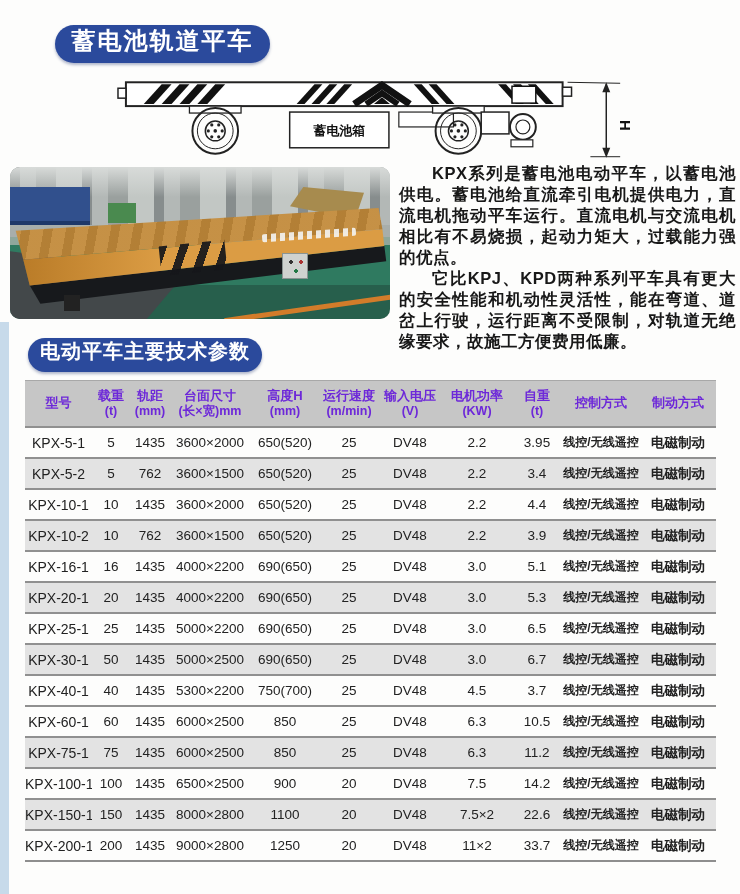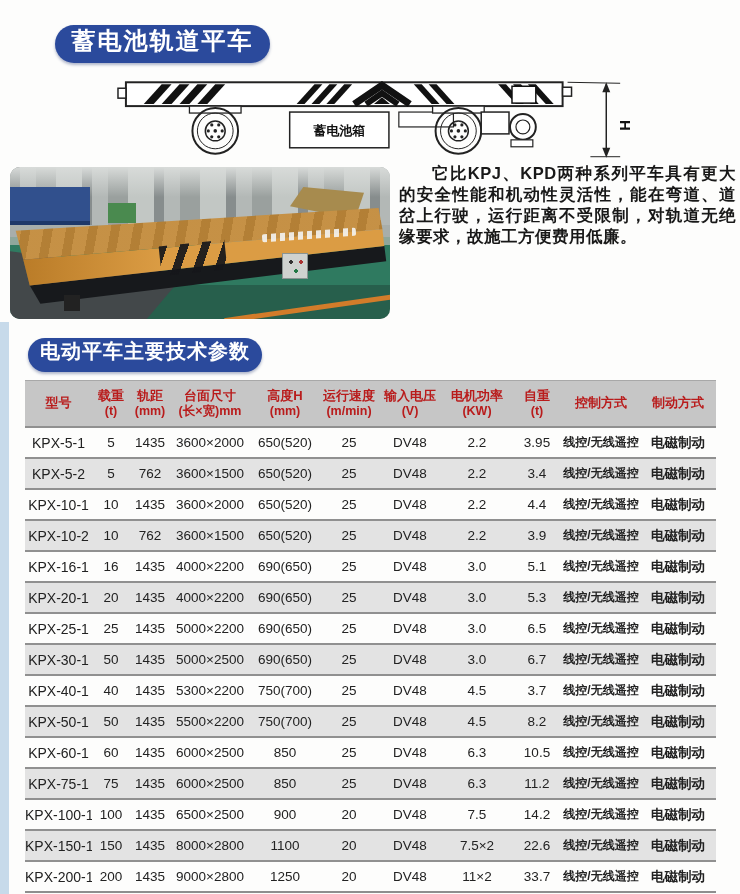--- a/index.html
+++ b/index.html
@@ -85,21 +85,21 @@
     background:#bdd3e6; opacity:.85; }
 
   
   table.spec {
     position:absolute; left:25px; top:380px; width:691px;
     border-collapse:collapse; table-layout:fixed;
     border-bottom:2px solid #8e8e8e;
   }
   table.spec th {
     background:var(--header-gray,#c6c6c6);
-    height:44px; font-size:13px; font-weight:bold; color:#b91c1c;
+    height:44px; font-size:13px; font-weight:bold; color:#6d28d9;
     vertical-align:middle; text-align:center; line-height:1.15;
     border-top:1px solid #a8a8a8; padding:8px 1px;
   }
   table.spec th .h-unit { font-weight:bold; font-size:12.5px; }
   table.spec td {
     height:31px; font-size:13.5px; color:#222; text-align:center;
     vertical-align:middle; border-top:2px solid #909090;
     white-space:nowrap; overflow:hidden;
   }
   table.spec tr.alt td { background:var(--row-alt,#e3e3e3); }
@@ -223,20 +223,21 @@
     <div class="ph-underframe"></div>
     <div class="ph-side"></div>
     <div class="ph-deck"></div>
     <div class="ph-stripes"></div>
     <div class="ph-label-text"></div>
     <div class="ph-panel"></div>
     <div class="ph-leg"></div>
   </div>
 
   <div class="desc">
+    <p>KPX系列是蓄电池电动平车，以蓄电池供电。蓄电池给直流牵引电机提供电力，直流电机拖动平车运行。直流电机与交流电机相比有不易烧损，起动力矩大，过载能力强的优点。</p>
     <p>它比KPJ、KPD两种系列平车具有更大的安全性能和机动性灵活性，能在弯道、道岔上行驶，运行距离不受限制，对轨道无绝缘要求，故施工方便费用低廉。</p>
   </div>
 
   <div class="badge section">
     <span>电动平车主要技术参数</span>
   </div>
 
   <div class="edge-shade"></div>
 
   <table class="spec" id="spec-table">
@@ -396,33 +397,20 @@
           <td>1435</td>
           <td>5300×2200</td>
           <td>750(700)</td>
           <td>25</td>
           <td>DV48</td>
           <td>4.5</td>
           <td>3.7</td>
           <td>线控/无线遥控</td>
           <td>电磁制动</td>
         </tr>
-        <tr class="alt">
-          <td>KPX-50-1</td>
-          <td>50</td>
-          <td>1435</td>
-          <td>5500×2200</td>
-          <td>750(700)</td>
-          <td>25</td>
-          <td>DV48</td>
-          <td>4.5</td>
-          <td>8.2</td>
-          <td>线控/无线遥控</td>
-          <td>电磁制动</td>
-        </tr>
         <tr>
           <td>KPX-60-1</td>
           <td>60</td>
           <td>1435</td>
           <td>6000×2500</td>
           <td>850</td>
           <td>25</td>
           <td>DV48</td>
           <td>6.3</td>
           <td>10.5</td>

